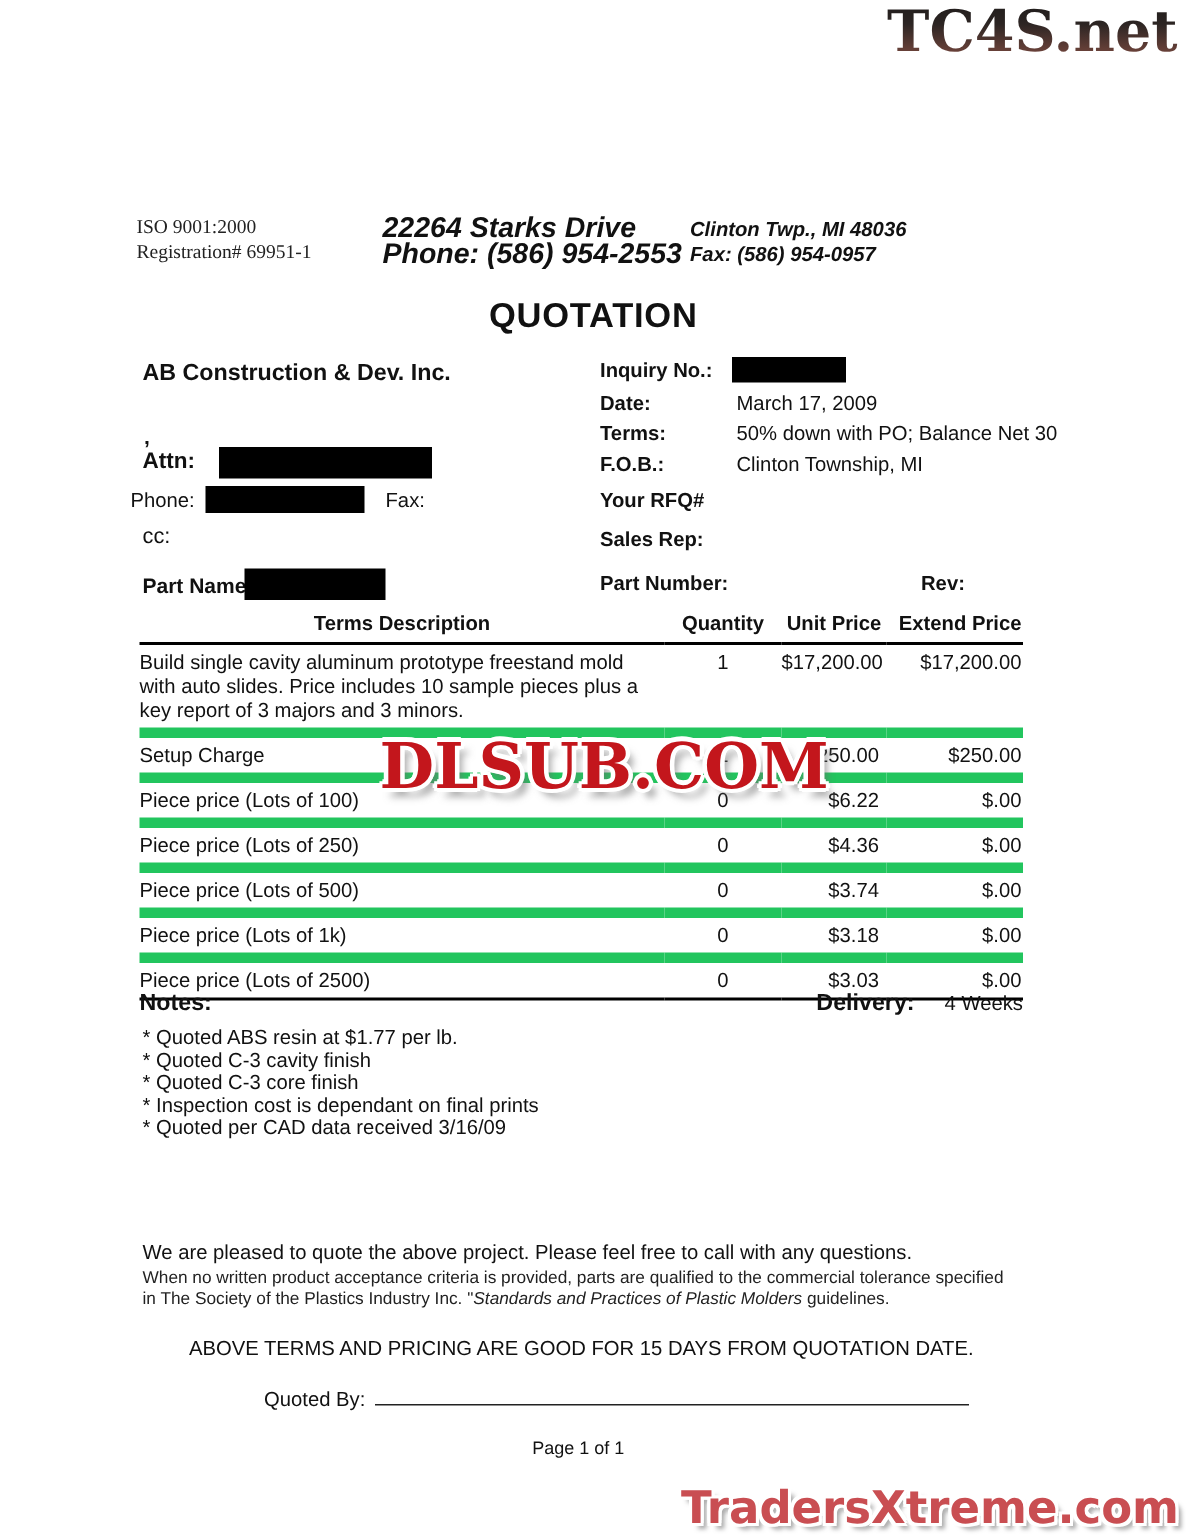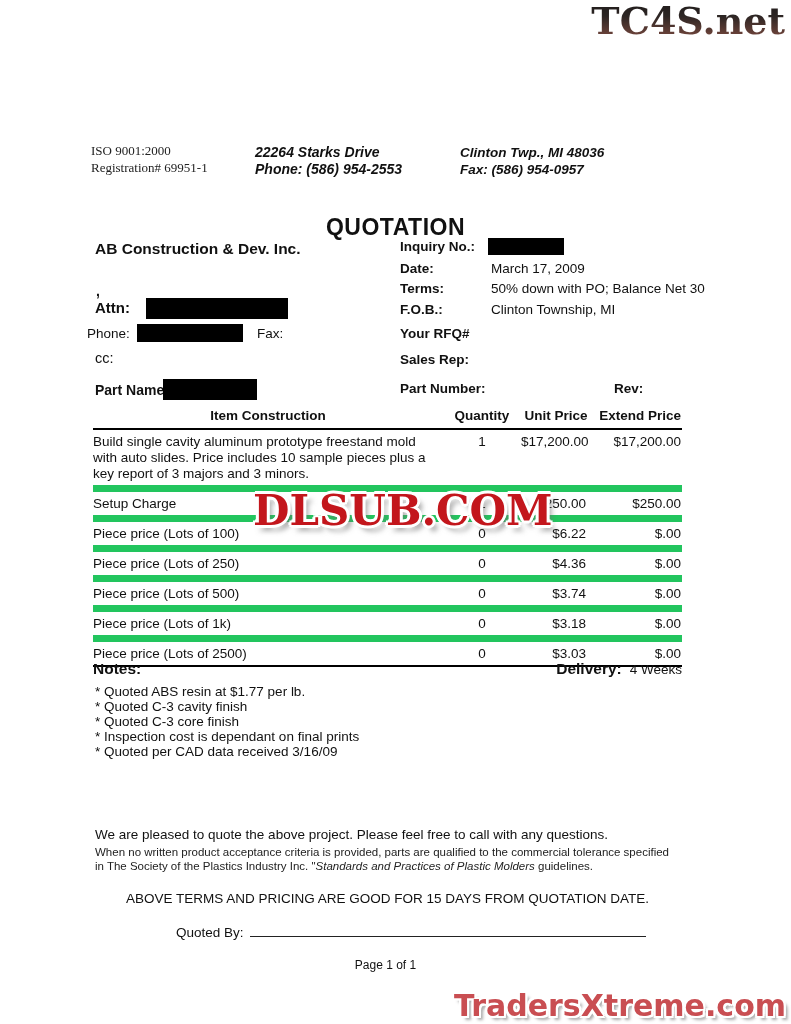--- a/index.html
+++ b/index.html
@@ -54,23 +54,23 @@
     color: #1a1a1a; border-bottom: 1.5px solid #1a1a1a; display: inline-block; padding: 0 2px 1px 2px;
   }
   .logo-line1 .slash { font-weight: bold; font-size: 17px; letter-spacing: 0; }
   .logo-line2 {
     font-style: italic; font-weight: bold; font-size: 12.5px; letter-spacing: 0px;
     color: #111; transform: scaleY(1.05); margin-top: 0px;
   }
   .logo-line2 .inc { font-size: 8px; vertical-align: -2px; }
   
   .iso { position: absolute; left: 91px; top: 142px; font-family: "Liberation Serif", serif; font-size: 13px; line-height: 17px; color: #222; }
-  .addr1 { position: absolute; left: 255px; top: 144px; font-weight: bold; font-style: italic; font-size: 14px; line-height: 17px; }
+  .addr1 { position: absolute; left: 255px; top: 144px; font-weight: bold; font-style: italic; font-size: 19px; line-height: 17px; }
   .addr2 { position: absolute; left: 460px; top: 144px; font-weight: bold; font-style: italic; font-size: 13.5px; line-height: 17px; }
-  .doc-title { position: absolute; left: 0; top: 214px; width: 791px; text-align: center; font-size: 23px; font-weight: bold; letter-spacing: 0.5px; }
+  .doc-title { position: absolute; left: 0; top: 197px; width: 791px; text-align: center; font-size: 23px; font-weight: bold; letter-spacing: 0.5px; }
   
   .cust-name { position: absolute; left: 95px; top: 240px; font-size: 15.5px; font-weight: bold; }
   .cust-comma { position: absolute; left: 96px; top: 283px; font-size: 14px; font-weight: bold; }
   .attn-row { position: absolute; left: 95px; top: 299px; font-size: 15px; font-weight: bold; }
   .redact { display: inline-block; background: #000; vertical-align: middle; }
   .redact-attn { position: absolute; left: 146px; top: 298px; width: 142px; height: 21px; }
   .phone-row { position: absolute; left: 87px; top: 326px; font-size: 13.5px; }
   .redact-phone { position: absolute; left: 137px; top: 324px; width: 106px; height: 18px; }
   .fax-label { position: absolute; left: 257px; top: 326px; font-size: 13.5px; }
   .cc-row { position: absolute; left: 95px; top: 350px; font-size: 14.5px; font-weight: normal; }
@@ -92,21 +92,21 @@
   .quote-table th.h-ext { text-align: right; padding-right: 1px; }
   .quote-table td { padding: 4px 0 3px 0; border-bottom: 7px solid #22c55e; vertical-align: top; line-height: 16px; }
   .quote-table td.t-desc { text-align: left; padding-right: 8px; }
   .quote-table td.t-qty { text-align: center; }
   .quote-table td.t-unit { text-align: right; padding-right: 5px; }
   .quote-table td.t-ext { text-align: right; padding-right: 1px; }
   .quote-table tr:last-child td { border-bottom: 2.5px solid #000; }
   
   .notes-head { position: absolute; left: 93px; top: 660px; width: 589px; display: flex; justify-content: space-between; align-items: baseline; }
   .notes-label { font-size: 15.5px; font-weight: bold; }
-  .delivery-group { display: flex; align-items: baseline; gap: 8px; }
+  .delivery-group { display: flex; align-items: baseline; gap: 20px; }
   .delivery-label { font-size: 15.5px; font-weight: bold; }
   .delivery-value { font-size: 13.5px; }
   .notes-list { position: absolute; left: 95px; top: 684px; font-size: 13.5px; line-height: 15px; }
   
   .closing-line { position: absolute; left: 95px; top: 827px; font-size: 13.5px; }
   .fine-print { position: absolute; left: 95px; top: 845px; width: 585px; font-size: 11.5px; line-height: 14px; color: #222; }
   .fine-print .ital { font-style: italic; }
   .terms-line { position: absolute; left: 93px; top: 891px; width: 589px; text-align: center; font-size: 13.5px; }
   .quoted-by { position: absolute; left: 176px; top: 924px; font-size: 13.5px; }
   .sign-line { display: inline-block; width: 396px; border-bottom: 1.5px solid #222; height: 13px; margin-left: 6px; }
@@ -163,21 +163,21 @@
 
   <table class="quote-table">
     <colgroup>
         <col class="c-desc">
         <col class="c-qty">
         <col class="c-unit">
         <col class="c-ext">
       </colgroup>
     <thead>
       <tr>
-        <th class="h-desc">Item Construction</th>
+        <th class="h-desc">Terms Description</th>
         <th class="h-qty">Quantity</th>
         <th class="h-unit">Unit Price</th>
         <th class="h-ext">Extend Price</th>
       </tr>
     </thead>
     <tbody>
       <tr>
         <td class="t-desc">Build single cavity aluminum prototype freestand mold with auto slides. Price includes 10 sample pieces plus a key report of 3 majors and 3 minors.</td>
         <td class="t-qty">1</td>
         <td class="t-unit">$17,200.00</td>

